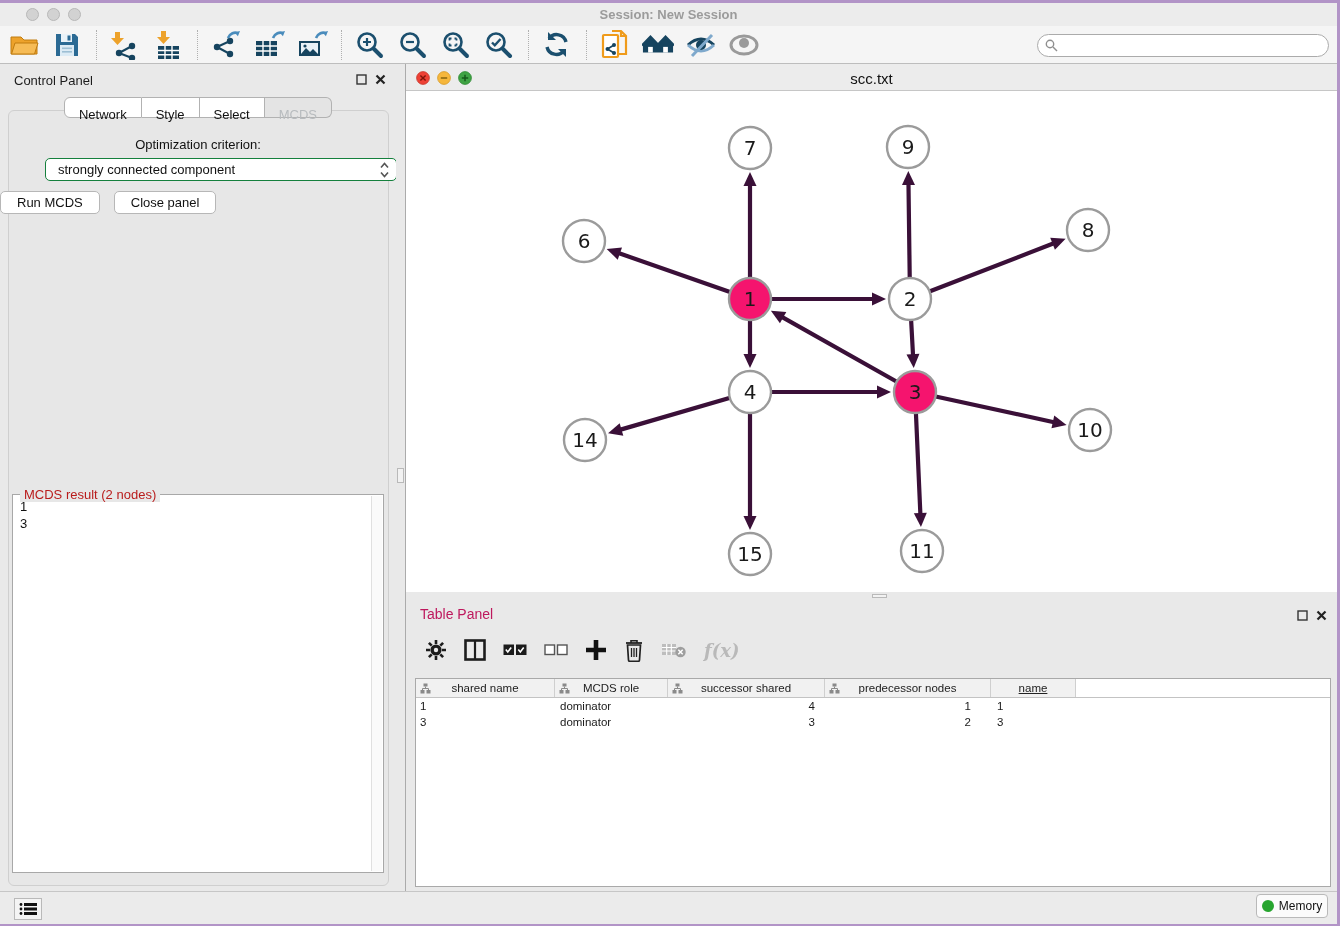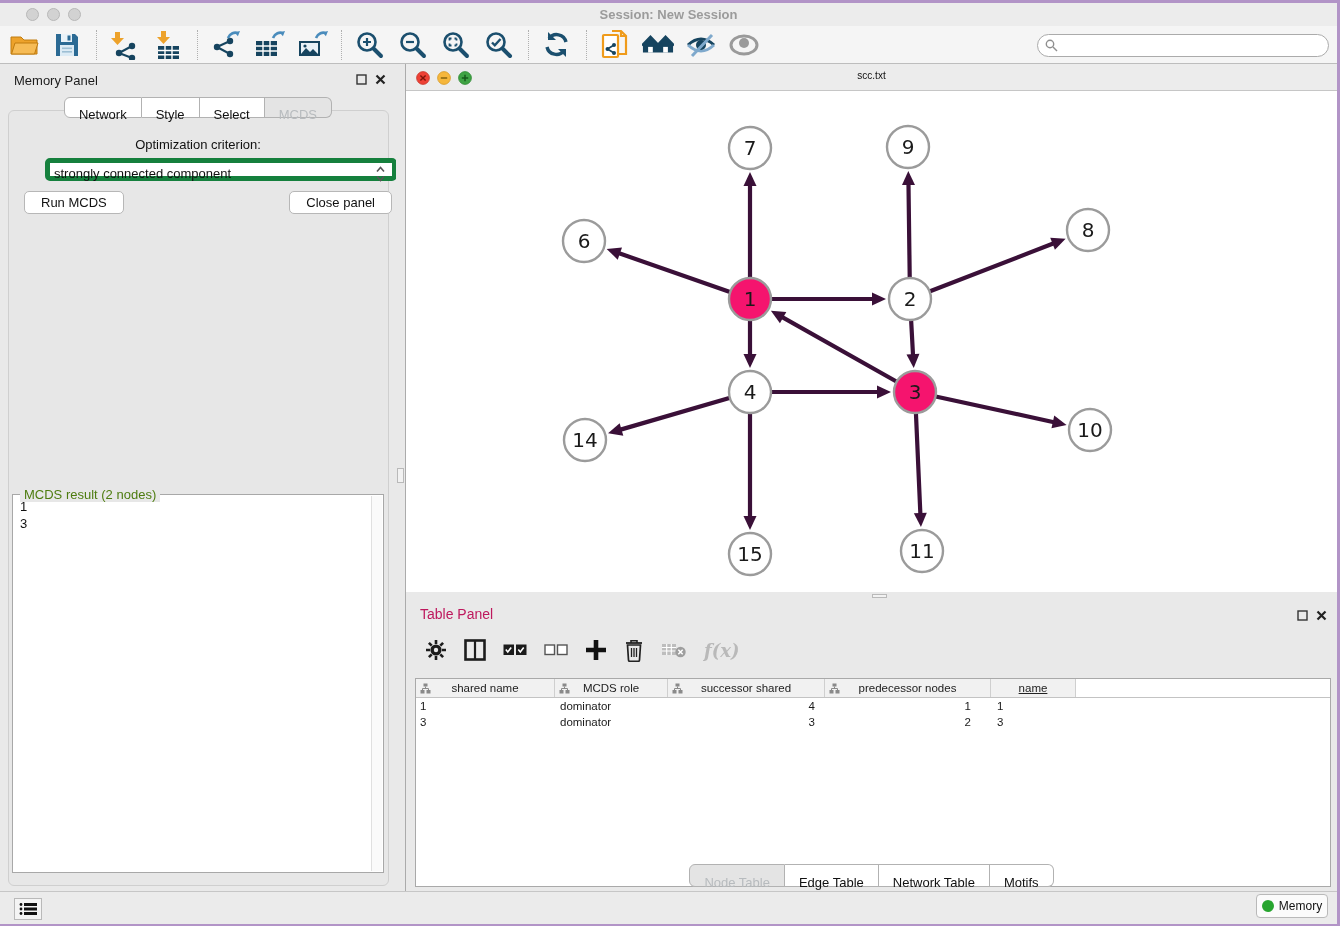--- a/index.html
+++ b/index.html
@@ -24,38 +24,38 @@
   .control-panel { position:absolute; left:0; top:61px; width:396px; bottom:33px; background:#e9e9e9; }
   .cp-header { position:absolute; left:14px; top:9px; font-size:13px; color:#1c1c1c; }
   .panel-controls { position:absolute; right:10px; top:10px; display:flex; gap:8px; align-items:center; }
   .cp-content { position:absolute; left:8px; right:7px; top:46px; bottom:5px; background:#e7e7e7; border:1px solid #cfcfcf; border-radius:6px; }
   .seg-tabs { position:absolute; left:0; right:0; top:33px; display:flex; justify-content:center; }
   .seg-tab { height:21px; line-height:19px; background:#fff; border:1px solid #b2b2b2; border-left:none; font-size:13px; color:#111; padding:7px 14px; text-align:center; }
   .seg-tab:first-child { border-left:1px solid #b2b2b2; border-radius:6px 0 0 6px; }
   .seg-tab:last-child { border-radius:0 6px 6px 0; }
   .seg-tab.selected { background:#e4e4e4; color:#b7bbbe; }
   .opt-label { position:absolute; left:0; right:0; top:73px; text-align:center; font-size:13px; color:#111; }
-  .dropdown { position:absolute; left:45px; top:94px; width:352px; height:23px; background:#fff; border:5px solid #15803d; border-radius:5px; font-size:13px; color:#111; line-height:21px; padding-left:4px; }
+  .dropdown { position:absolute; left:45px; top:94px; width:352px; height:23px; background:#fff; border:1px solid #15803d; border-radius:5px; font-size:13px; color:#111; line-height:21px; padding-left:12px; }
   .dropdown .stepper { position:absolute; right:7px; top:2px; color:#444; }
-  .cp-buttons { position:absolute; left:0; right:4px; top:127px; display:flex; justify-content:space-between; gap:14px;margin-left:24px; }
+  .cp-buttons { position:absolute; left:0; right:13px; top:127px; display:flex; justify-content:flex-start; gap:14px; }
   .btn { height:23px; background:#fff; border:1px solid #b7b7b7; border-radius:5px; font-size:13px; color:#111; padding:0 16px; line-height:21px; }
   .groupbox { position:absolute; left:12px; top:430px; width:372px; height:379px; border:1px solid #a8a8a8; background:#fff; }
-  .groupbox .gb-label { position:absolute; top:-8px; left:7px; background:#e7e7e7; padding:0 4px; font-size:13px; color:#4d7c0f; }
+  .groupbox .gb-label { position:absolute; top:-8px; left:7px; background:#e7e7e7; padding:0 4px; font-size:13px; color:#b91c1c; }
   .gb-scroll { position:absolute; top:1px; right:1px; bottom:1px; width:11px; background:#fafafa; border-left:1px solid #e0e0e0; }
   .gb-text { position:absolute; left:7px; top:4px; font-size:13px; color:#111; line-height:16.5px; white-space:pre-line; }
 
   
   .vsplit { position:absolute; left:396px; top:61px; width:10px; bottom:33px; background:#e9e9e9; border-right:1px solid #ababab; }
   .vsplit .grip { position:absolute; left:1px; top:404px; width:7px; height:15px; background:#f2f2f2; border:1px solid #b9b9b9; }
 
   
   .net-region { position:absolute; left:406px; top:61px; right:0; bottom:33px; }
   .net-titlebar { position:absolute; left:0; right:0; top:0; height:27px; background:#ececec; border-bottom:1px solid #c6c6c6; }
   .net-lights { position:absolute; left:10px; top:7px; display:flex; gap:7px; }
-  .net-title { position:absolute; left:0; right:0; top:6px; text-align:center; font-size:10px; color:#111; }
+  .net-title { position:absolute; left:0; right:0; top:6px; text-align:center; font-size:15px; color:#111; }
   .net-canvas { position:absolute; left:0; right:0; top:27px; height:501px; background:#fff; }
   .hsplit { position:absolute; left:0; right:0; top:528px; height:8px; background:#e9e9e9; }
   .hsplit .grip { position:absolute; left:50%; top:2px; width:15px; height:4px; background:#f2f2f2; border:1px solid #b9b9b9; }
 
   
   .table-panel { position:absolute; left:0; right:0; top:536px; bottom:0; background:#e9e9e9; }
   .tp-title { position:absolute; left:14px; top:6px; font-size:14px; color:#be185d; }
   .tp-toolbar { position:absolute; left:19px; top:30px; height:40px; display:flex; align-items:center; gap:17px;font-weight:bold; }
   .tablebox { position:absolute; left:9px; right:6px; top:78px; height:209px; background:#fff; border:1px solid #a9a9a9; overflow:hidden; }
   .thead { display:flex; height:19px; border-bottom:1px solid #c3c3c3; }
@@ -228,21 +228,21 @@
     <div class="searchbox">
       <svg width="13" height="13" viewBox="0 0 13 13">
         <circle cx="5" cy="5" r="3.7" fill="none" stroke="#8f8f8f" stroke-width="1.4"></circle>
         <path d="M8 8 L12 12" stroke="#8f8f8f" stroke-width="1.5"></path>
       </svg>
       <input placeholder="" style="">
     </div>
   </div>
 
   <div class="control-panel">
-    <div class="cp-header">Memory Panel</div>
+    <div class="cp-header">Control Panel</div>
     <div class="panel-controls">
       <svg width="11" height="11" viewBox="0 0 11 11">
         <rect x="1" y="1" width="9" height="9" fill="none" stroke="#333" stroke-width="1.4"></rect>
       </svg>
       <svg width="11" height="11" viewBox="0 0 11 11">
         <path d="M1.5 1.5 L9.5 9.5 M9.5 1.5 L1.5 9.5" stroke="#222" stroke-width="2.2"></path>
       </svg>
     </div>
     <div class="cp-content"></div>
     <div class="seg-tabs" id="control-tabs">
@@ -454,26 +454,20 @@
             </div>
             <div class="trow">
               <div class="td" style="width: 139px; text-align: left; padding-left: 4px;">3</div>
               <div class="td" style="width: 113px; text-align: left; padding-left: 5px;">dominator</div>
               <div class="td" style="width: 157px; text-align: right; padding-right: 10px;">3</div>
               <div class="td" style="width: 166px; text-align: right; padding-right: 20px;">2</div>
               <div class="td" style="width: 85px; text-align: left; padding-left: 6px;">3</div>
             </div>
           </div>
       </div>
-      <div class="bottom-tabs" id="bottom-tabs">
-          <div class="seg-tab selected">Node Table</div>
-          <div class="seg-tab">Edge Table</div>
-          <div class="seg-tab">Network Table</div>
-          <div class="seg-tab">Motifs</div>
-        </div>
     </div>
   </div>
 
   <div class="statusbar">
     <div class="list-btn">
       <svg width="18" height="14" viewBox="0 0 18 14">
         <circle cx="2" cy="2.5" r="1.4" fill="#111"></circle>
           <rect x="5" y="1" width="13" height="3" fill="#111"></rect>
         <circle cx="2" cy="7" r="1.4" fill="#111"></circle>
           <rect x="5" y="5.5" width="13" height="3" fill="#111"></rect>

